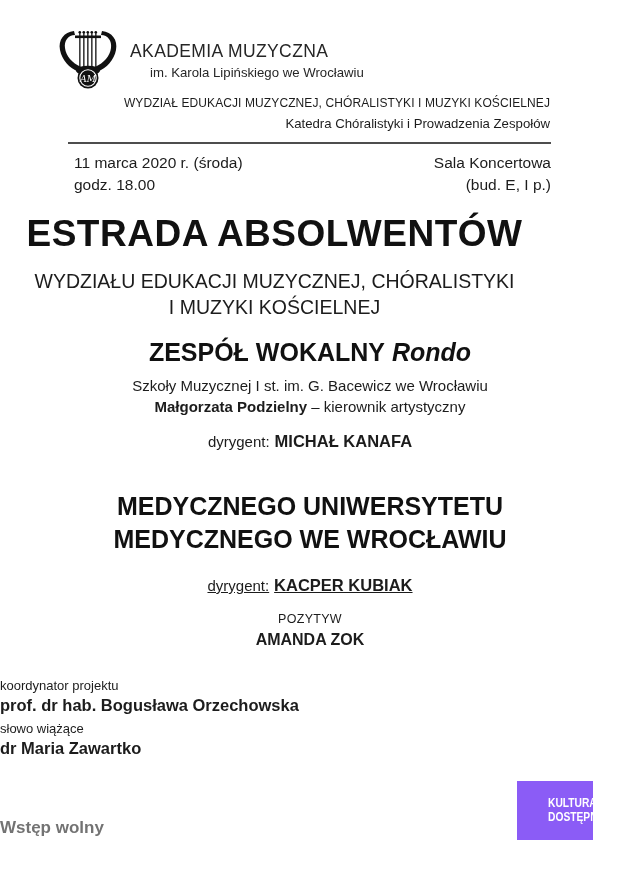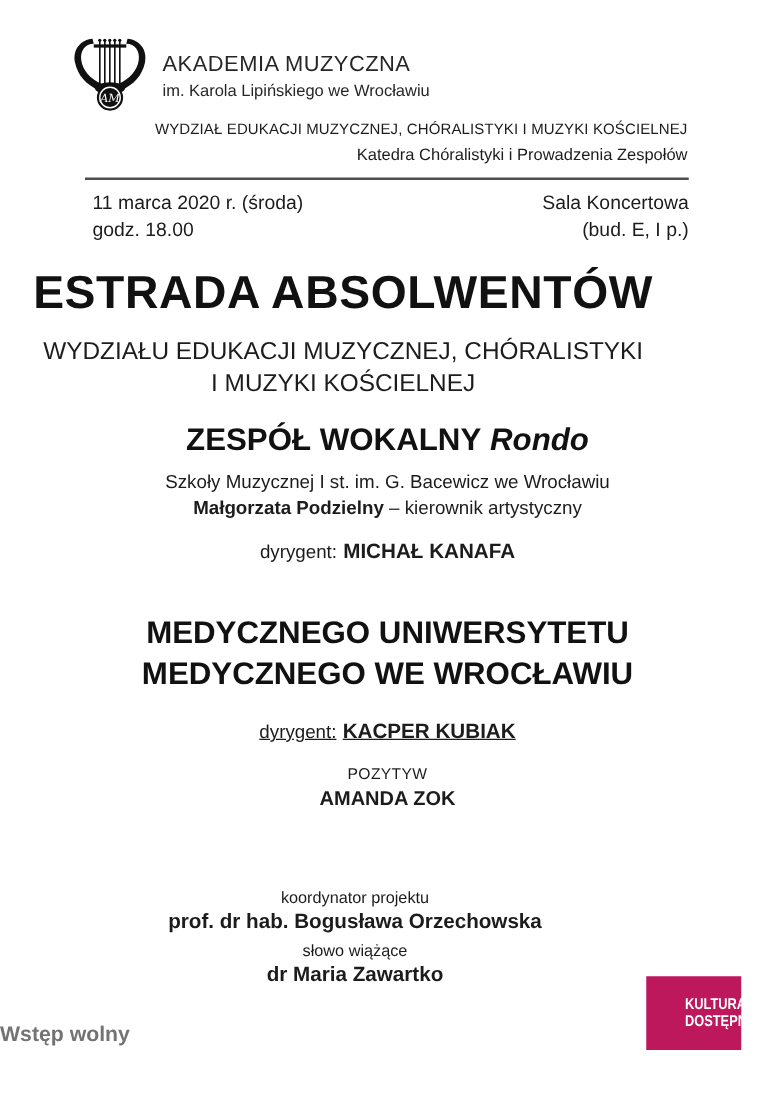--- a/index.html
+++ b/index.html
@@ -11,21 +11,21 @@
     font-family:"Liberation Sans", sans-serif;
     color:#1c1c1c;
     overflow:hidden;
   }
 
   
   .logo-row { position:absolute; top:29px; left:56px; display:flex; align-items:center; }
   .logo-svg { width:64px; height:62px; display:block; }
   .academy-text { margin-left:10px; }
   .academy-name { font-size:17.5px; color:#262626; letter-spacing:0.4px; }
-  .academy-sub  { font-size:13.2px; color:#262626; margin-top:3px; }
+  .academy-sub  { font-size:13.2px; color:#262626; margin-top:3px;margin-left:20px; }
 
   .faculty { position:absolute; top:96px; right:70px; text-align:right; color:#1c1c1c; }
   .faculty-line1 { font-size:12px; letter-spacing:0.1px; }
   .faculty-line2 { font-size:13.2px; margin-top:6px; }
 
   .rule { position:absolute; top:142px; left:68px; width:483px; height:2px; background:#4d4d4d; }
 
   .event { position:absolute; top:152px; left:74px; width:477px;
            display:flex; justify-content:space-between;
            font-size:15.5px; line-height:22px; }
@@ -46,28 +46,28 @@
   .conductor { margin-top:17px; font-size:15px; }
   .conductor-name { font-weight:bold; font-size:16.5px; margin-left:0.3em; }
 
   .ens2 { position:absolute; top:490px; left:0; width:620px; text-align:center; }
   .ens2 .ens-name { line-height:33px; }
   .ens2 .conductor { margin-top:20px;text-decoration:underline; }
   .pozytyw      { font-size:12.5px; margin-top:17px; letter-spacing:0.3px; }
   .pozytyw-name { font-size:16px; font-weight:bold; margin-top:5px; }
 
   
-  .credits { position:absolute; top:710px; left:0; width:568px; text-align:center; }
+  .credits { position:absolute; top:678px; left:0; width:568px; }
   .credit-label { font-size:13px; }
   .credit-name  { font-size:16.5px; font-weight:bold; margin-top:3px; }
   .mt { margin-top:6px; }
 
   
   .kultura { position:absolute; top:781px; left:517px; width:76px; height:59px;
-             background:#be185d; display:flex; align-items:center; justify-content:center;gap:48px; }
+             background:#8b5cf6; display:flex; align-items:center; justify-content:center;gap:48px; }
   .bracket { width:6px; height:38px; flex:0 0 auto;
              border-left:3px solid #ffffff; border-top:3px solid #ffffff; border-bottom:3px solid #ffffff; }
   .kultura-text { margin-left:2px; color:#ffffff; font-weight:bold; font-size:12.5px;
                   line-height:13.5px; transform:scaleX(0.82); transform-origin:left center;
                   white-space:nowrap; }
 
   .admission { position:absolute; top:818px; left:0; width:620px; text-align:left;
                font-size:17px; font-weight:bold; color:#737373; }
 </style>
 </head>

